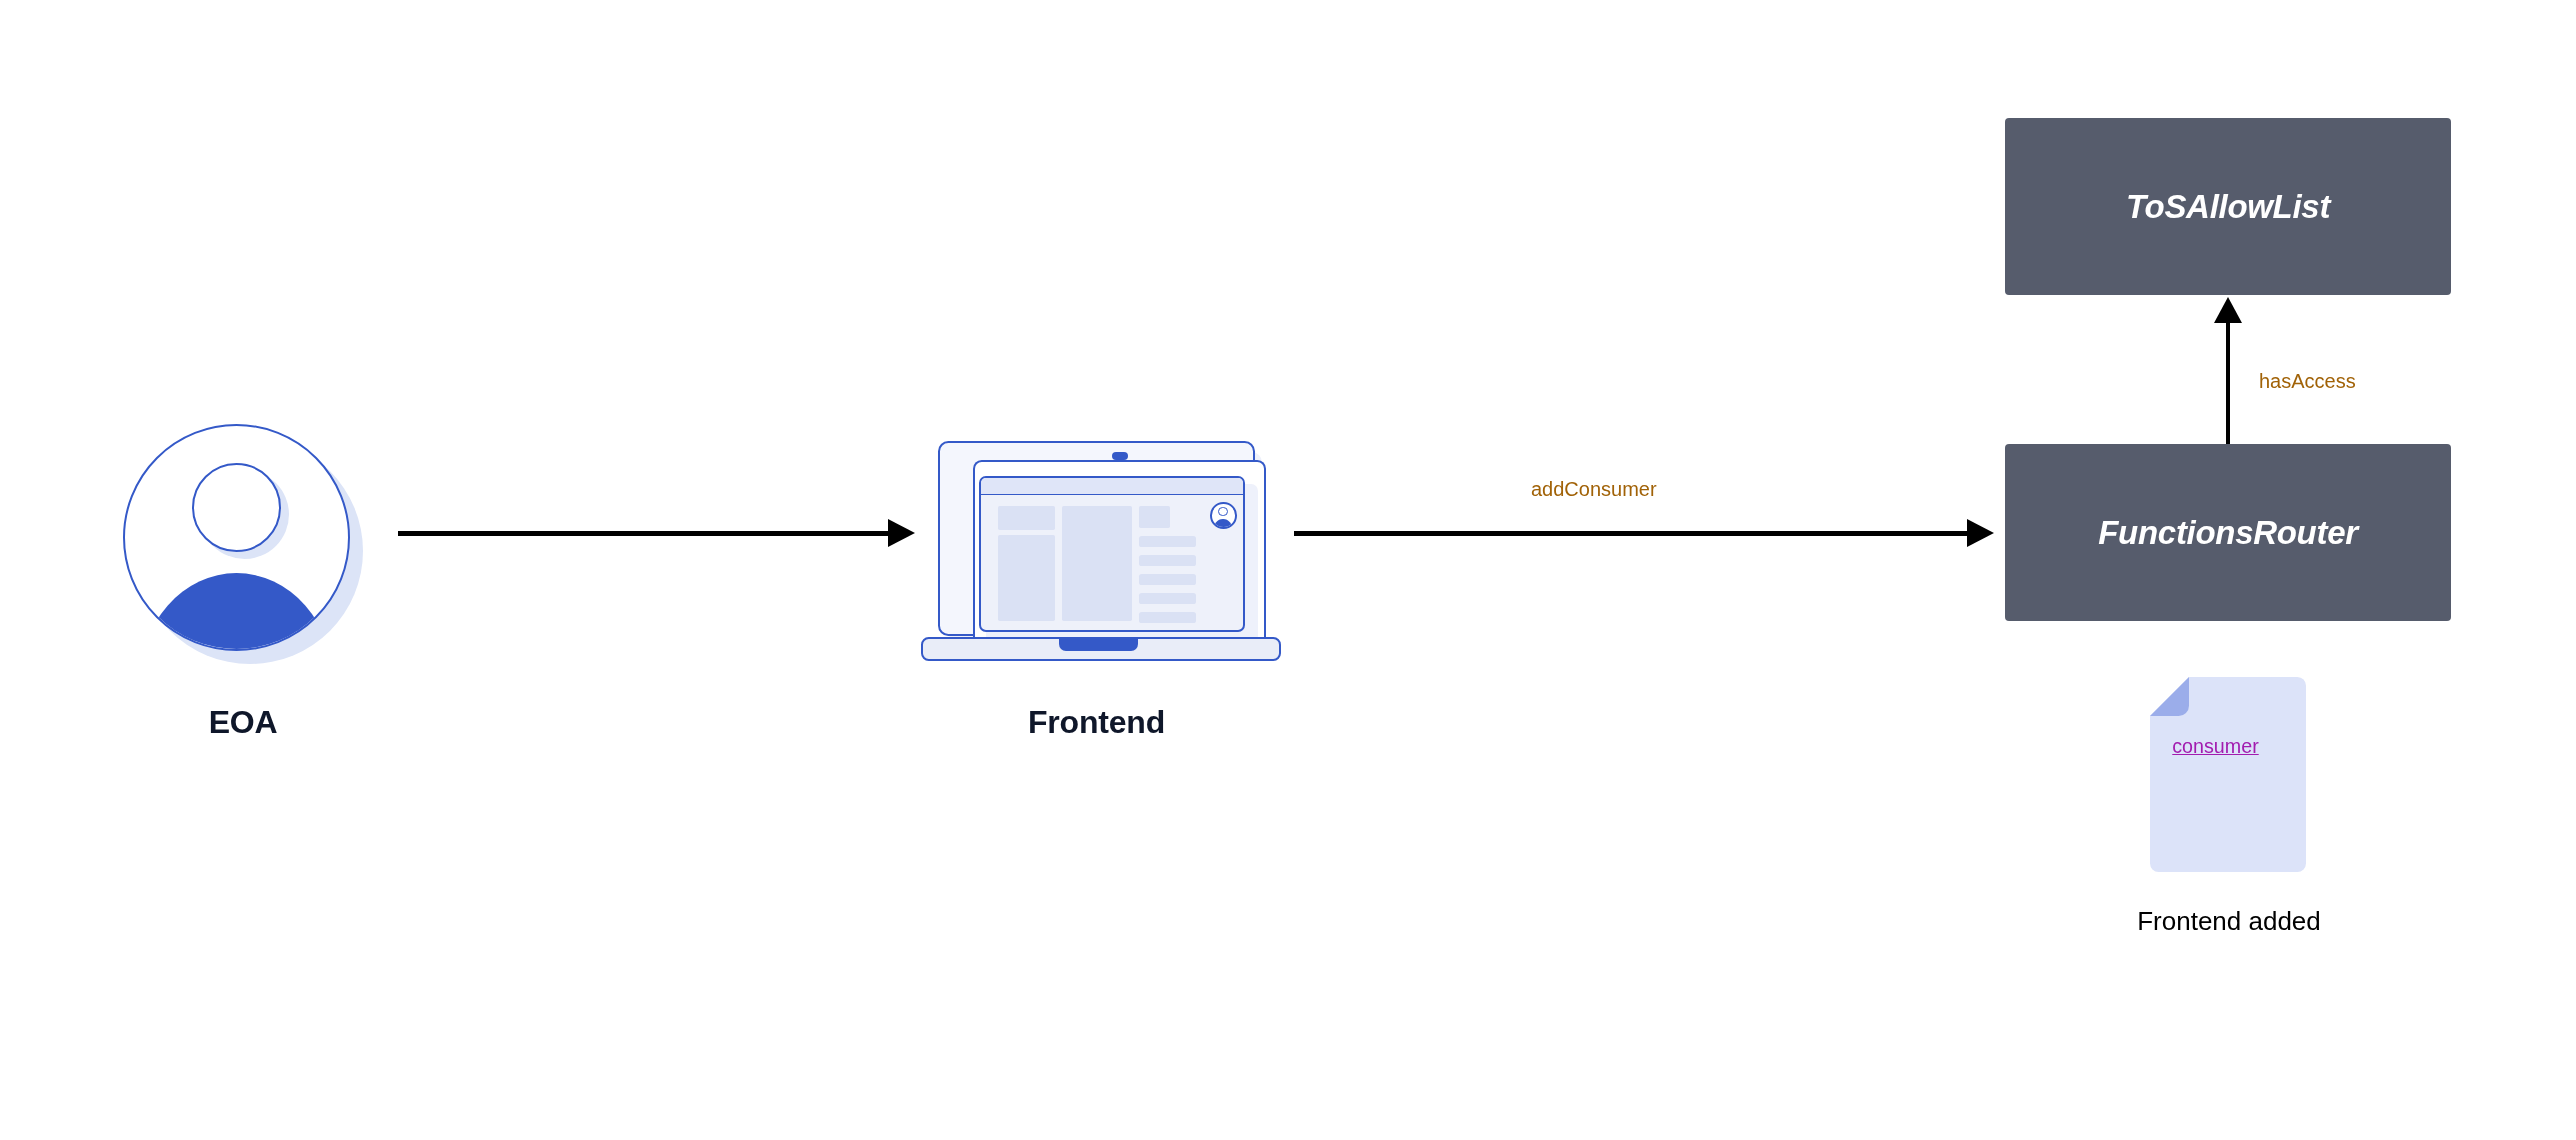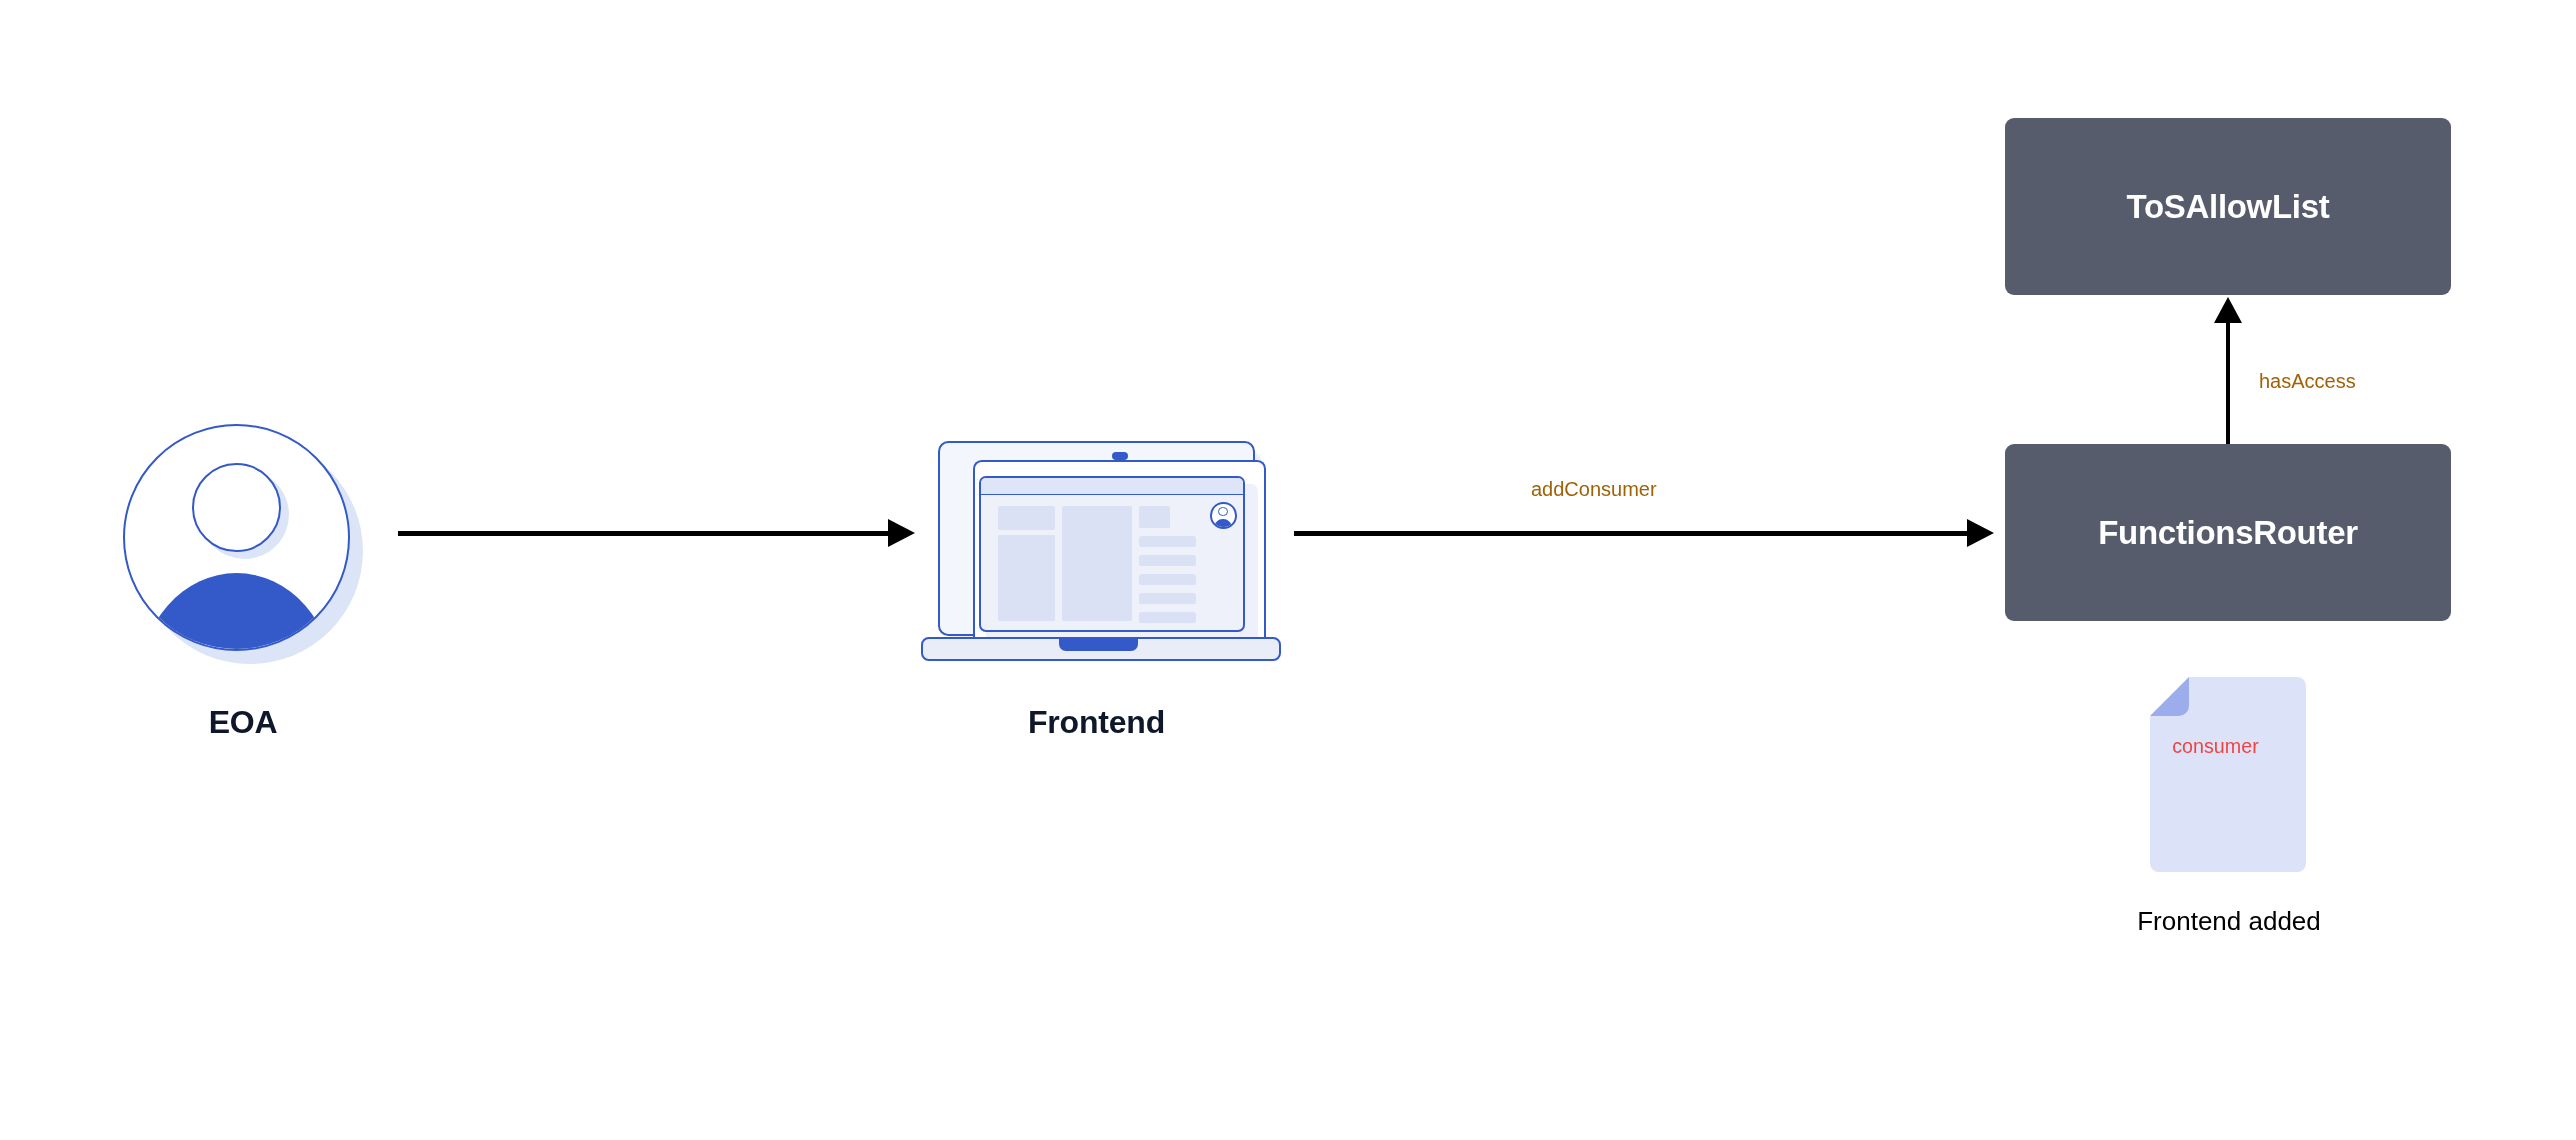--- a/index.html
+++ b/index.html
@@ -205,24 +205,25 @@
     left: 142px; top: 200px;
     width: 79px; height: 13.7px;
     border-radius: 0 0 6.9px 6.9px;
     background: #3459c8;
   }
 
   
   .dark-box {
     position: absolute;
     background: #565c6c;
-    border-radius: 9px;
+    border-radius: 4px;
     display: flex;
     align-items: center;
     justify-content: center;
+    font-style: italic;
   }
   .dark-box-label {
     color: #ffffff;
     font-size: 33px;
     font-weight: bold;
     letter-spacing: -0.3px;
     white-space: nowrap;
   }
   #box-tosallowlist   { left: 2005px; top: 118px; width: 446px; height: 177px; }
   #box-functionsrouter{ left: 2005px; top: 444px; width: 446px; height: 177px; }
@@ -290,21 +291,22 @@
     background: #9badea;
     clip-path: polygon(39px 0, 39px 39px, 0 39px);
     border-bottom-right-radius: 10.3px;
   }
   .doc-label {
     position: absolute;
     left: 0; top: 58px;
     width: 131px;
     text-align: center;
     font-size: 19.7px;
-    color: #ef4444;
+    color: #a21caf;
+    text-decoration: underline;
   }
   #consumer-caption {
     left: 2066px;
     top: 906px;
     width: 326px;
     text-align: center;
     font-size: 26px;
     color: #000000;
     white-space: nowrap;
   }

